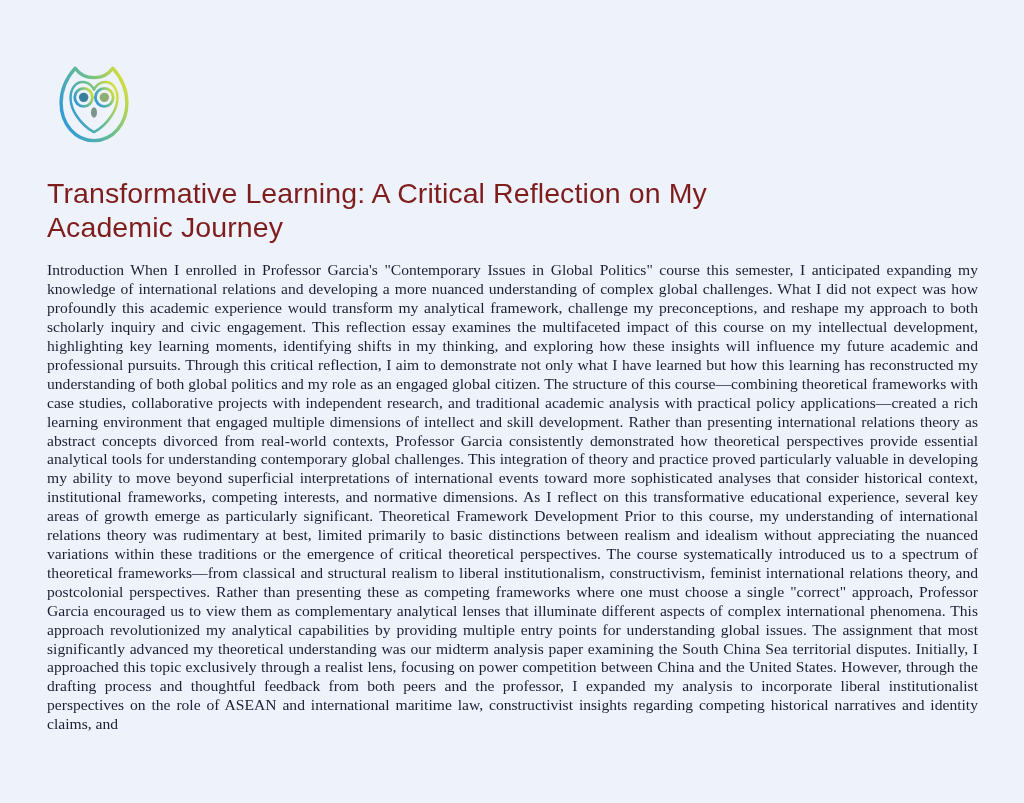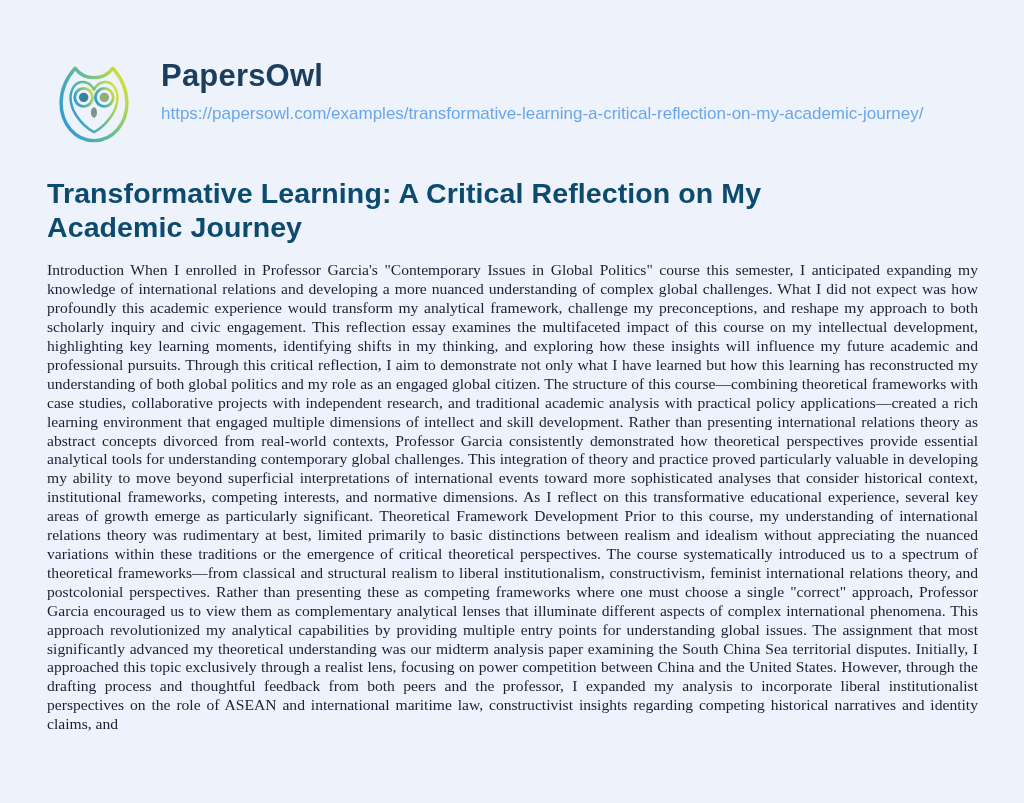--- a/index.html
+++ b/index.html
@@ -49,22 +49,22 @@
     text-decoration: none;
     max-width: 792px;
     overflow-wrap: anywhere;
     word-break: break-all;
     cursor: pointer;
   }
   .essay-title {
     margin: 26px 0 0 0;
     max-width: 780px;
     font-size: 28.5px;
-    font-weight: 700;
-    color: #0c4a6e;
+    font-weight: 400;
+    color: #7f1d1d;
     line-height: 1.2;
     letter-spacing: 0.1px;
   }
   .essay-body {
     margin: 17px 0 16px 0;
     width: 931px;
     font-family: "Liberation Serif", serif;
     font-size: 15.6px;
     line-height: 18.9px;
     color: #1b1f33;
@@ -93,24 +93,20 @@
 
         <circle cx="39" cy="44" r="9.5" stroke="url(#owlg)" stroke-width="3" fill="none"></circle>
         <circle cx="61" cy="44" r="9.5" stroke="url(#owlg)" stroke-width="3" fill="none"></circle>
 
         <circle cx="39" cy="44" r="5" fill="#38809b"></circle>
         <circle cx="61" cy="44" r="5" fill="#8fae72"></circle>
 
         <ellipse cx="50" cy="60" rx="3.2" ry="5.6" fill="#7c948a"></ellipse>
       </svg>
     </div>
-    <div class="header-text">
-      <div class="brand">PapersOwl</div>
-      <a class="source-url" href="#">https://papersowl.com/examples/transformative-learning-a-critical-reflection-on-my-academic-journey/</a>
-    </div>
   </header>
 
   <main>
     <h1 class="essay-title">Transformative Learning: A Critical Reflection on My Academic Journey</h1>
     <p class="essay-body">Introduction When I enrolled in Professor Garcia's "Contemporary Issues in Global Politics" course this semester, I anticipated expanding my knowledge of international relations and developing a more nuanced understanding of complex global challenges. What I did not expect was how profoundly this academic experience would transform my analytical framework, challenge my preconceptions, and reshape my approach to both scholarly inquiry and civic engagement. This reflection essay examines the multifaceted impact of this course on my intellectual development, highlighting key learning moments, identifying shifts in my thinking, and exploring how these insights will influence my future academic and professional pursuits. Through this critical reflection, I aim to demonstrate not only what I have learned but how this learning has reconstructed my understanding of both global politics and my role as an engaged global citizen. The structure of this course—combining theoretical frameworks with case studies, collaborative projects with independent research, and traditional academic analysis with practical policy applications—created a rich learning environment that engaged multiple dimensions of intellect and skill development. Rather than presenting international relations theory as abstract concepts divorced from real-world contexts, Professor Garcia consistently demonstrated how theoretical perspectives provide essential analytical tools for understanding contemporary global challenges. This integration of theory and practice proved particularly valuable in developing my ability to move beyond superficial interpretations of international events toward more sophisticated analyses that consider historical context, institutional frameworks, competing interests, and normative dimensions. As I reflect on this transformative educational experience, several key areas of growth emerge as particularly significant. Theoretical Framework Development Prior to this course, my understanding of international relations theory was rudimentary at best, limited primarily to basic distinctions between realism and idealism without appreciating the nuanced variations within these traditions or the emergence of critical theoretical perspectives. The course systematically introduced us to a spectrum of theoretical frameworks—from classical and structural realism to liberal institutionalism, constructivism, feminist international relations theory, and postcolonial perspectives. Rather than presenting these as competing frameworks where one must choose a single "correct" approach, Professor Garcia encouraged us to view them as complementary analytical lenses that illuminate different aspects of complex international phenomena. This approach revolutionized my analytical capabilities by providing multiple entry points for understanding global issues. The assignment that most significantly advanced my theoretical understanding was our midterm analysis paper examining the South China Sea territorial disputes. Initially, I approached this topic exclusively through a realist lens, focusing on power competition between China and the United States. However, through the drafting process and thoughtful feedback from both peers and the professor, I expanded my analysis to incorporate liberal institutionalist perspectives on the role of ASEAN and international maritime law, constructivist insights regarding competing historical narratives and identity claims, and</p>
   </main>
 
 </div>
 
 </body></html>

